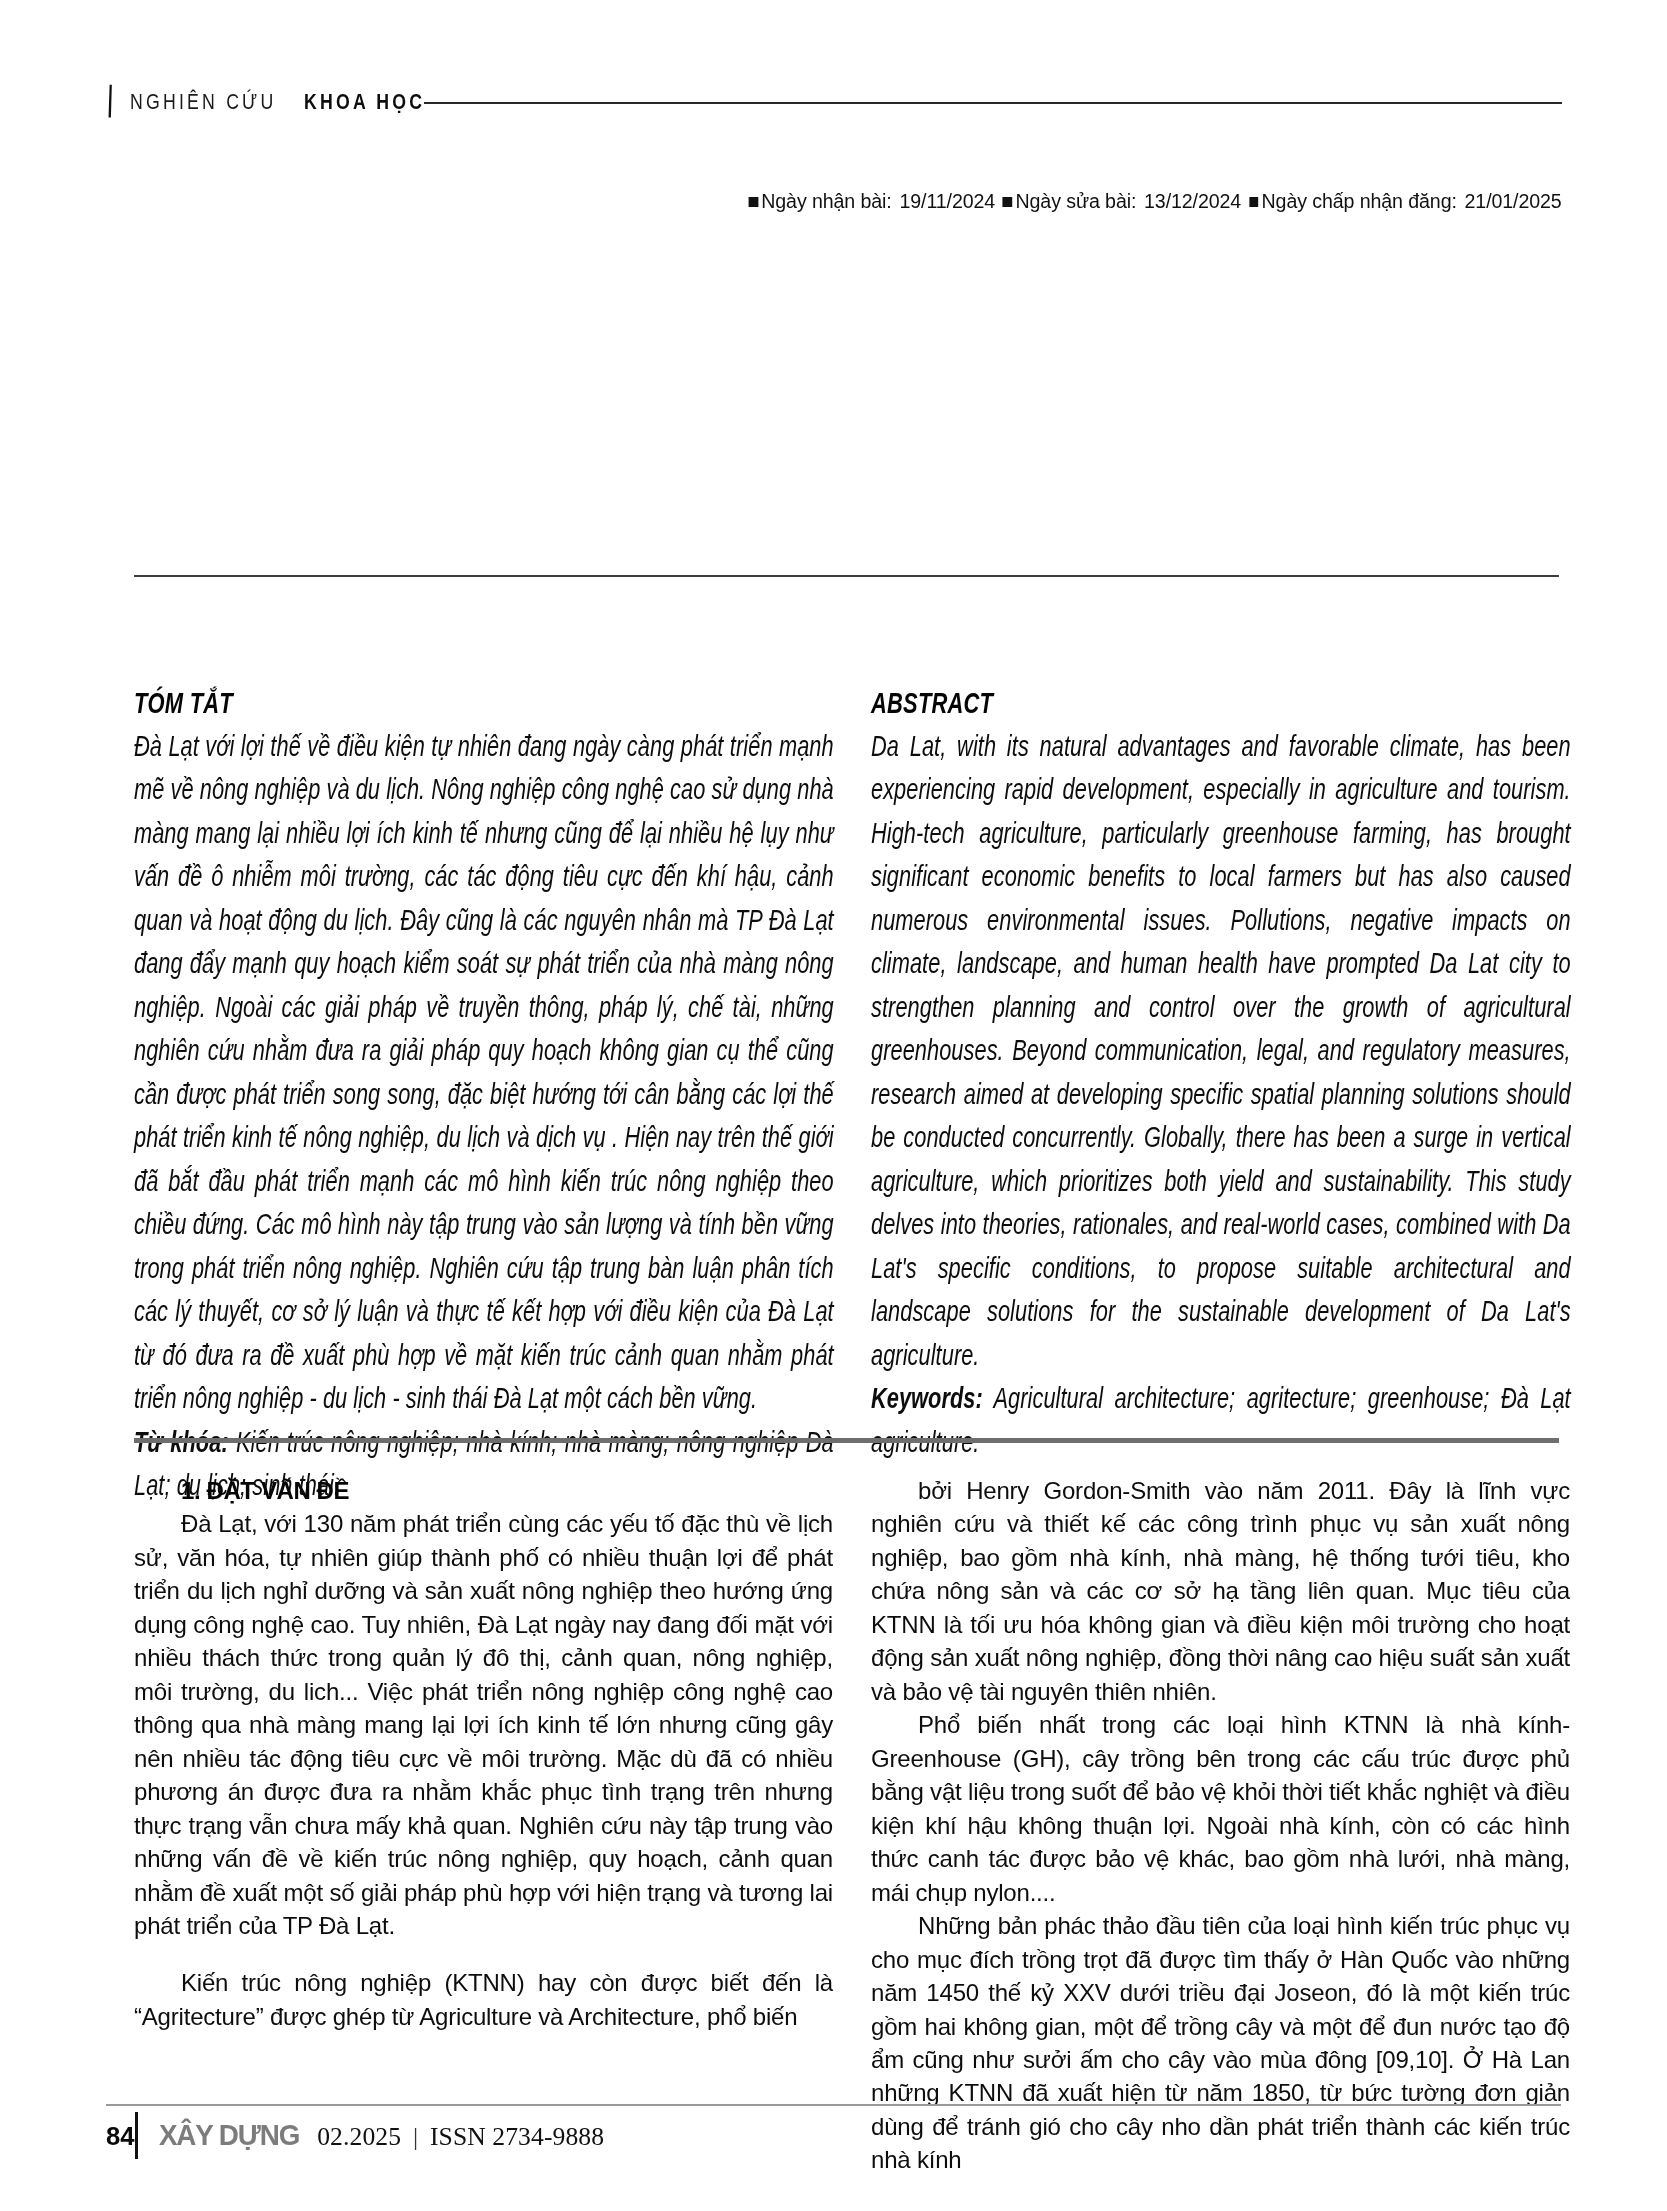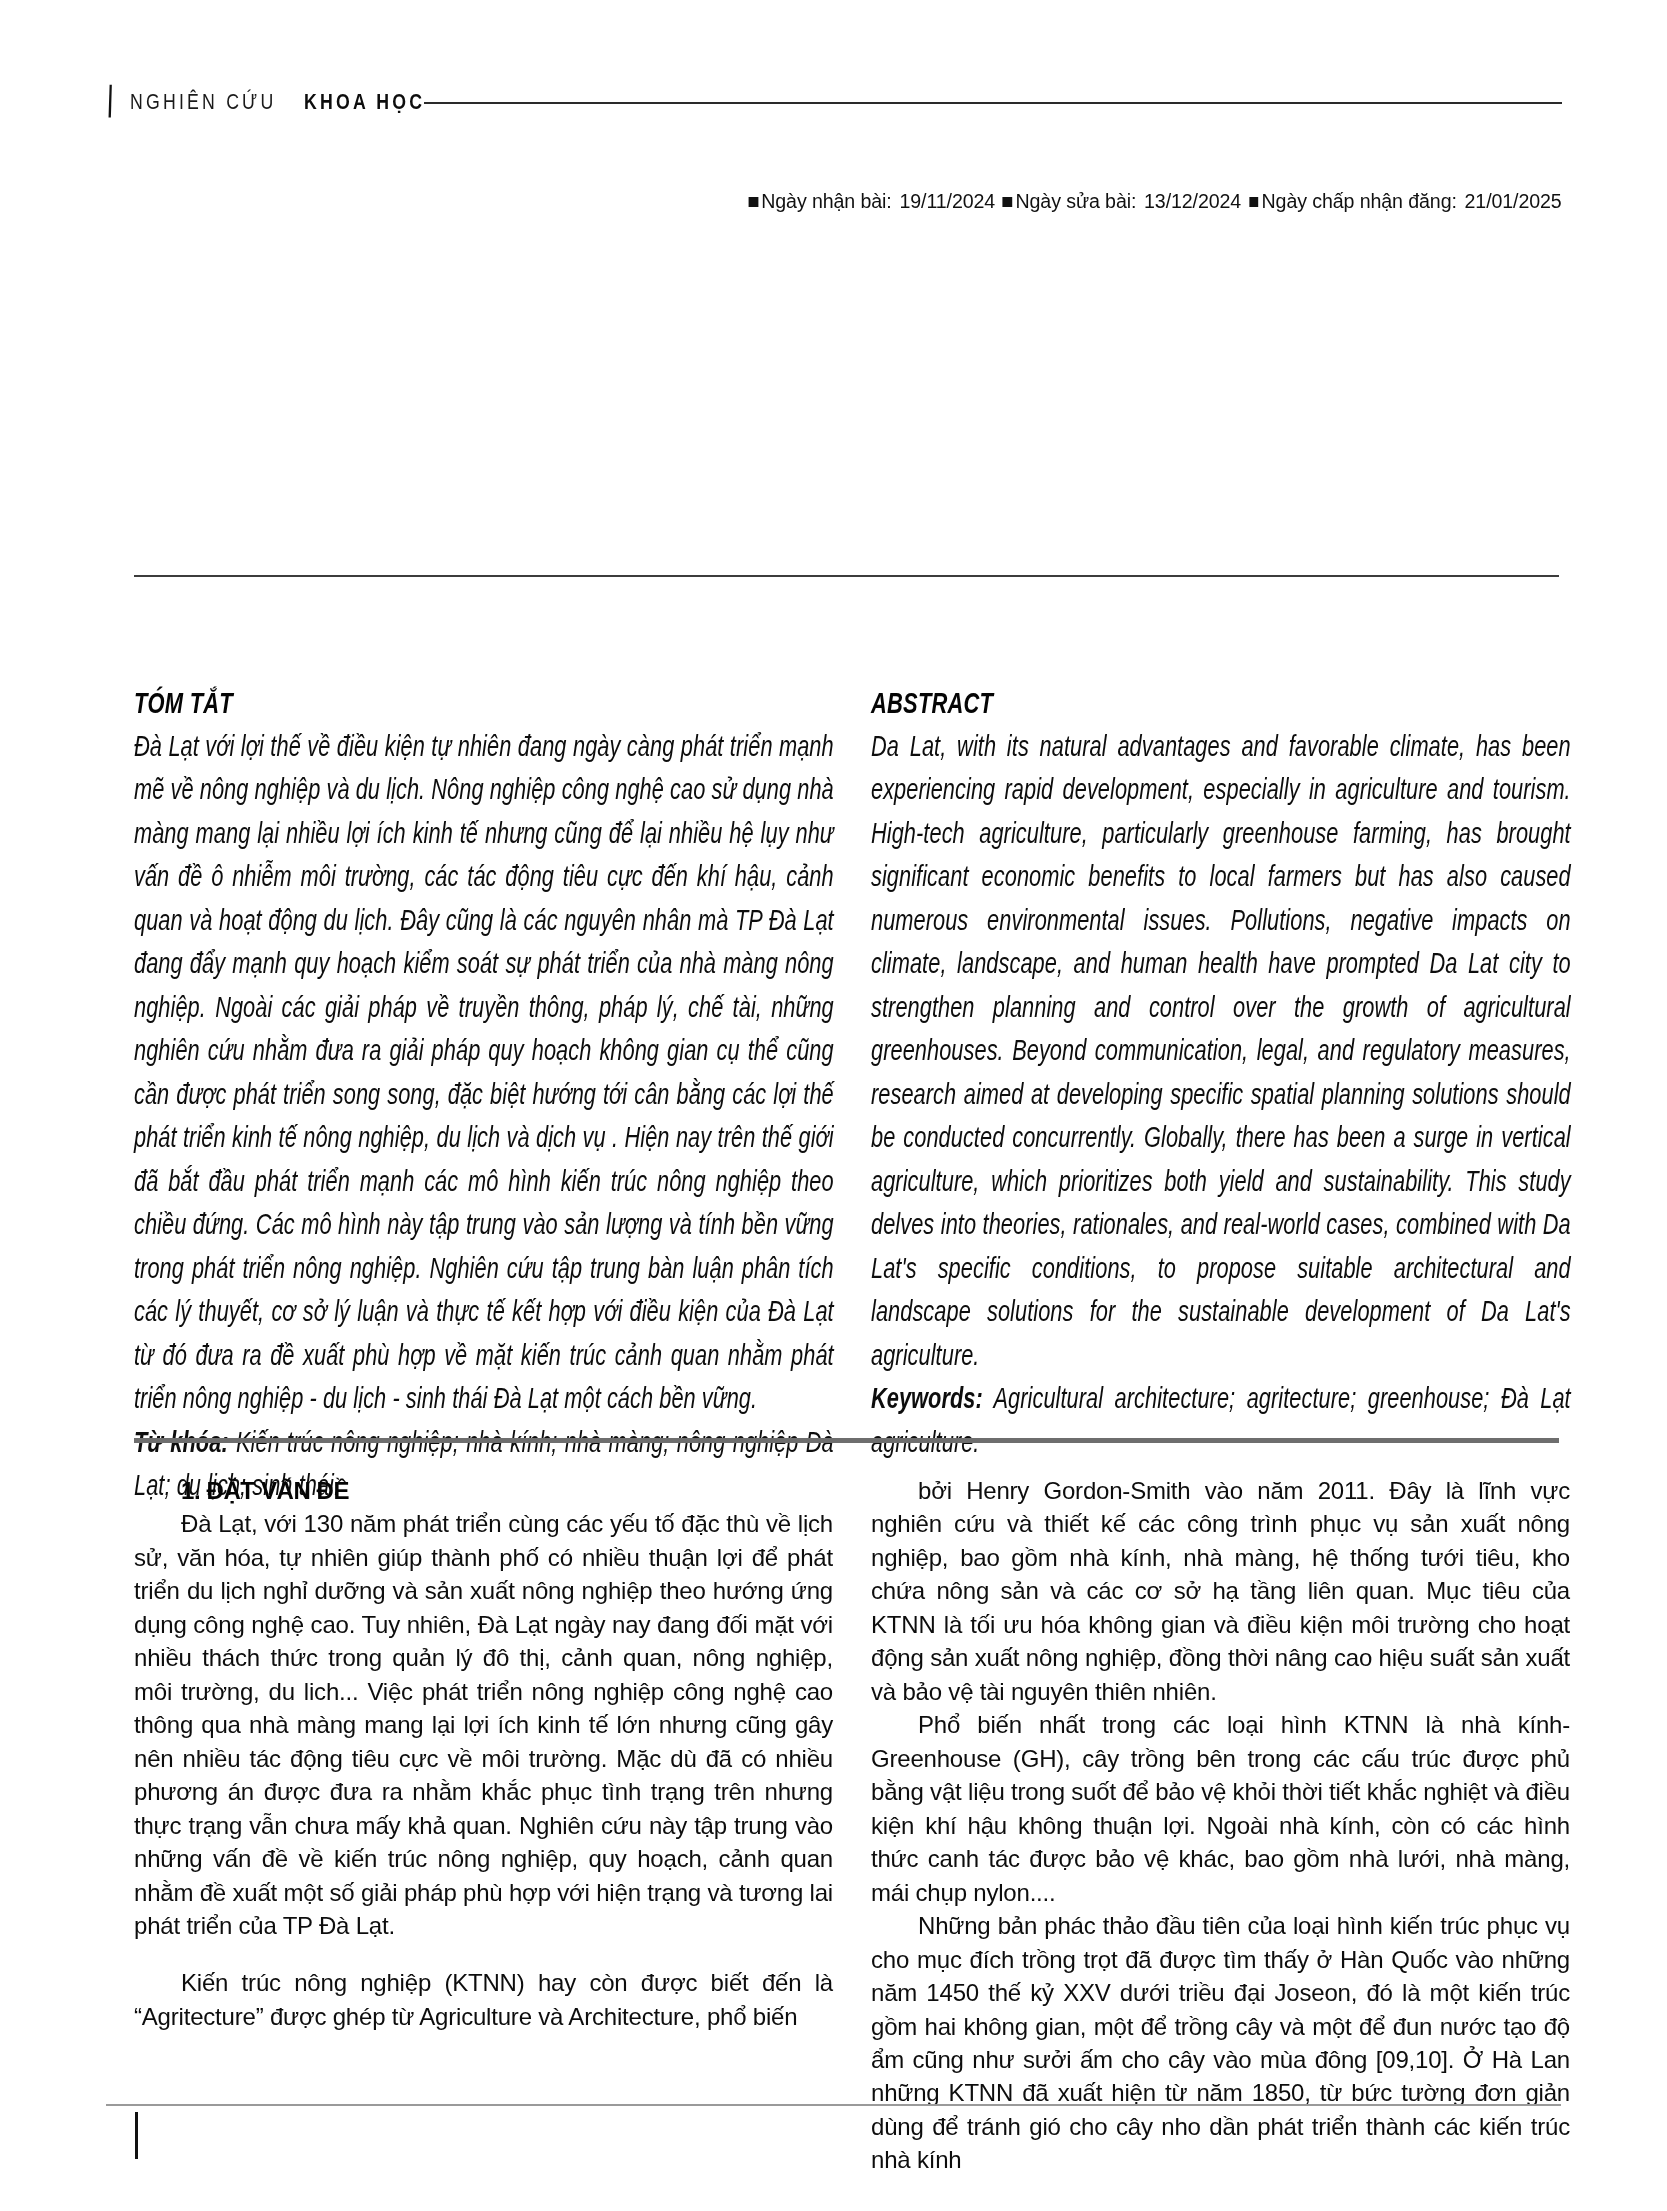--- a/index.html
+++ b/index.html
@@ -318,15 +318,20 @@
   </div>
 
   <div class="body-col body-right">
     <p>bởi Henry Gordon-Smith vào năm 2011. Đây là lĩnh vực nghiên cứu và thiết kế các công trình phục vụ sản xuất nông nghiệp, bao gồm nhà kính, nhà màng, hệ thống tưới tiêu, kho chứa nông sản và các cơ sở hạ tầng liên quan. Mục tiêu của KTNN là tối ưu hóa không gian và điều kiện môi trường cho hoạt động sản xuất nông nghiệp, đồng thời nâng cao hiệu suất sản xuất và bảo vệ tài nguyên thiên nhiên.</p>
     <p>Phổ biến nhất trong các loại hình KTNN là nhà kính- Greenhouse (GH), cây trồng bên trong các cấu trúc được phủ bằng vật liệu trong suốt để bảo vệ khỏi thời tiết khắc nghiệt và điều kiện khí hậu không thuận lợi. Ngoài nhà kính, còn có các hình thức canh tác được bảo vệ khác, bao gồm nhà lưới, nhà màng, mái chụp nylon....</p>
     <p>Những bản phác thảo đầu tiên của loại hình kiến trúc phục vụ cho mục đích trồng trọt đã được tìm thấy ở Hàn Quốc vào những năm 1450 thế kỷ XXV dưới triều đại Joseon, đó là một kiến trúc gồm hai không gian, một để trồng cây và một để đun nước tạo độ ẩm cũng như sưởi ấm cho cây vào mùa đông [09,10]. Ở Hà Lan những KTNN đã xuất hiện từ năm 1850, từ bức tường đơn giản dùng để tránh gió cho cây nho dần phát triển thành các kiến trúc nhà kính</p>
   </div>
 
   <div class="footer-rule"></div>
   <div class="foot-bar"></div>
+  <div class="footer">
+    <span class="foot-page">84</span>
+    <span class="foot-brand">XÂY DỰNG</span>
+    <span class="foot-meta"><span>02.2025</span><span class="foot-sep">|</span><span>ISSN 2734-9888</span></span>
+  </div>
 
 </div>
 
 
 </body></html>

